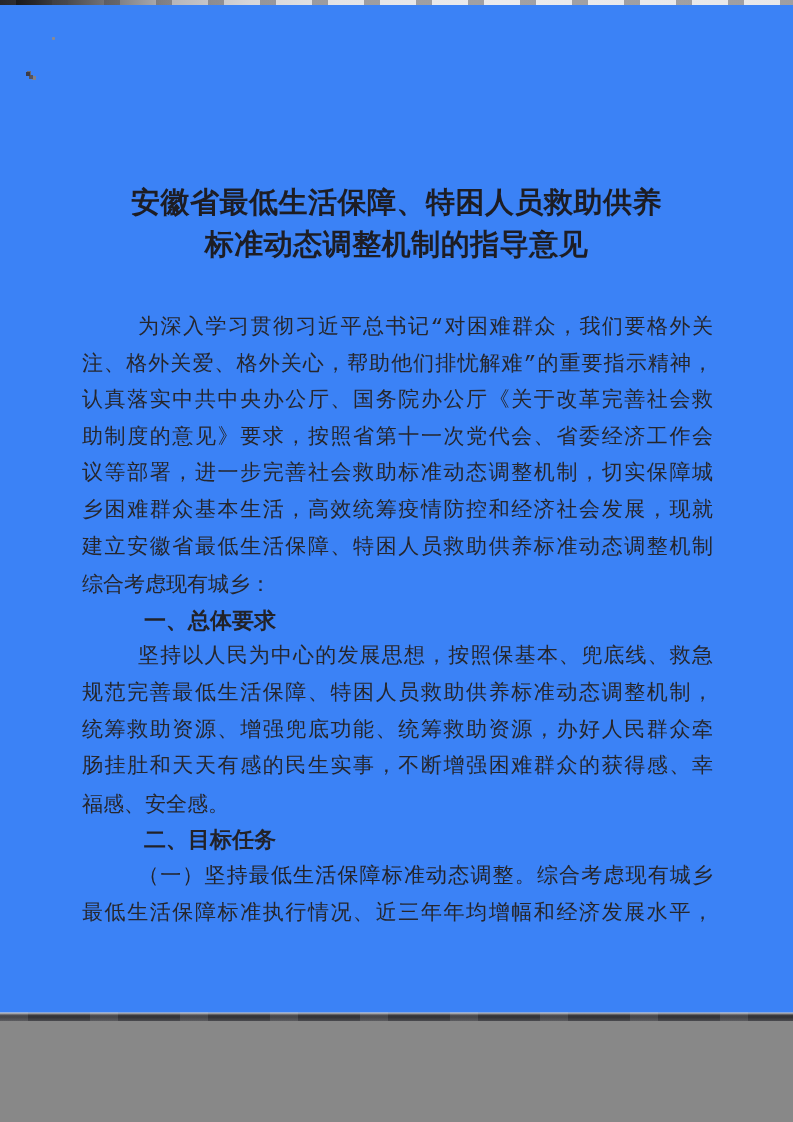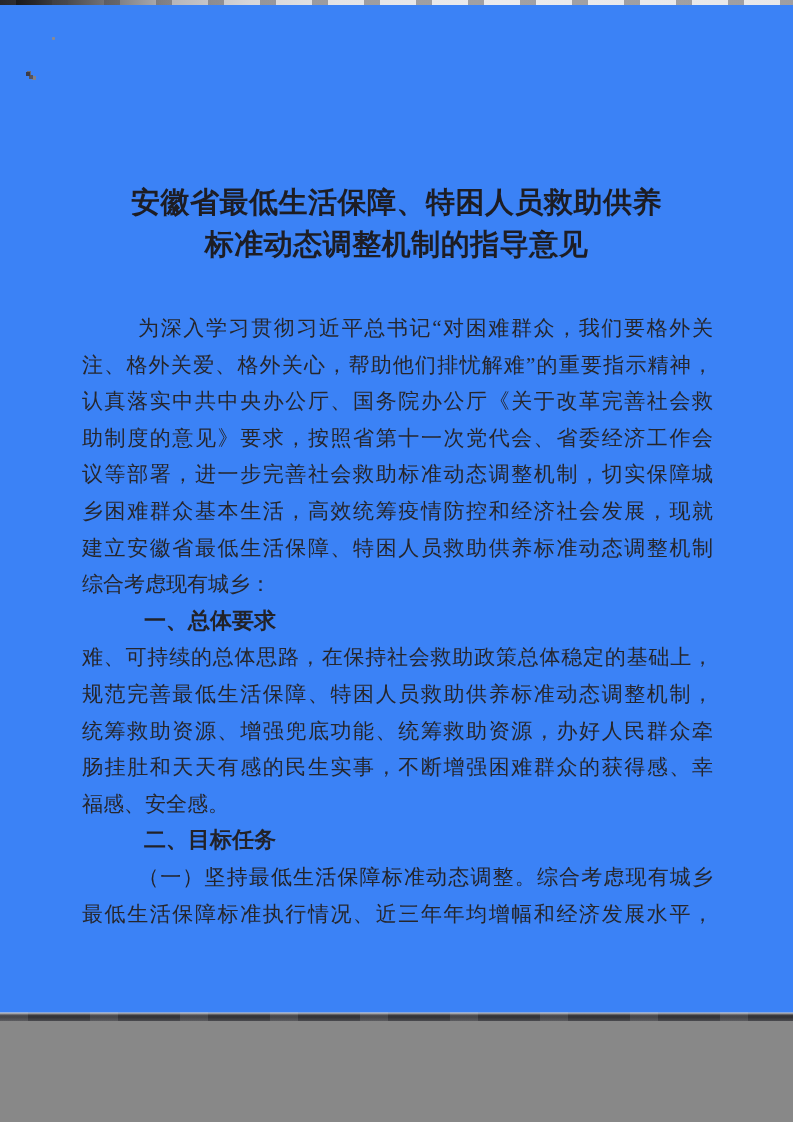--- a/index.html
+++ b/index.html
@@ -73,20 +73,21 @@
   }
   .text-line {
     height: 36.6px;
     line-height: 36.6px;
     overflow: hidden;
   }
   .text-line.stretch {
     text-align: justify;
     text-align-last: justify;
     text-justify: inter-character;
+    font-family: Liberation Mono, monospace;
   }
   .text-line.indent { text-indent: 56px; }
   .section-heading {
     height: 36.6px;
     line-height: 36.6px;
     text-indent: 62px;
     font-family: Liberation Sans, sans-serif;
     font-weight: bold;
     font-size: 22px;
     color: #222228;
@@ -120,21 +121,21 @@
         <div class="text-line stretch">注、格外关爱、格外关心，帮助他们排忧解难”的重要指示精神，</div>
         <div class="text-line stretch">认真落实中共中央办公厅、国务院办公厅《关于改革完善社会救</div>
         <div class="text-line stretch">助制度的意见》要求，按照省第十一次党代会、省委经济工作会</div>
         <div class="text-line stretch">议等部署，进一步完善社会救助标准动态调整机制，切实保障城</div>
         <div class="text-line stretch">乡困难群众基本生活，高效统筹疫情防控和经济社会发展，现就</div>
         <div class="text-line stretch">建立安徽省最低生活保障、特困人员救助供养标准动态调整机制</div>
         <div class="text-line">综合考虑现有城乡：</div>
       </div>
       <div class="section-heading">一、总体要求</div>
       <div>
-        <div class="text-line stretch">难、可持续的总体思路，在保持社会救助政策总体稳定的基础上，</div>
+        <div class="text-line stretch indent">坚持以人民为中心的发展思想，按照保基本、兜底线、救急</div>
         <div class="text-line stretch">规范完善最低生活保障、特困人员救助供养标准动态调整机制，</div>
         <div class="text-line stretch">统筹救助资源、增强兜底功能、统筹救助资源，办好人民群众牵</div>
         <div class="text-line stretch">肠挂肚和天天有感的民生实事，不断增强困难群众的获得感、幸</div>
         <div class="text-line">福感、安全感。</div>
       </div>
       <div class="section-heading">二、目标任务</div>
       <div>
         <div class="text-line stretch indent"><span class="lead-em">（一）坚持最低生活保障标准动态调整。</span>综合考虑现有城乡</div>
         <div class="text-line stretch">最低生活保障标准执行情况、近三年年均增幅和经济发展水平，</div>
       </div>

